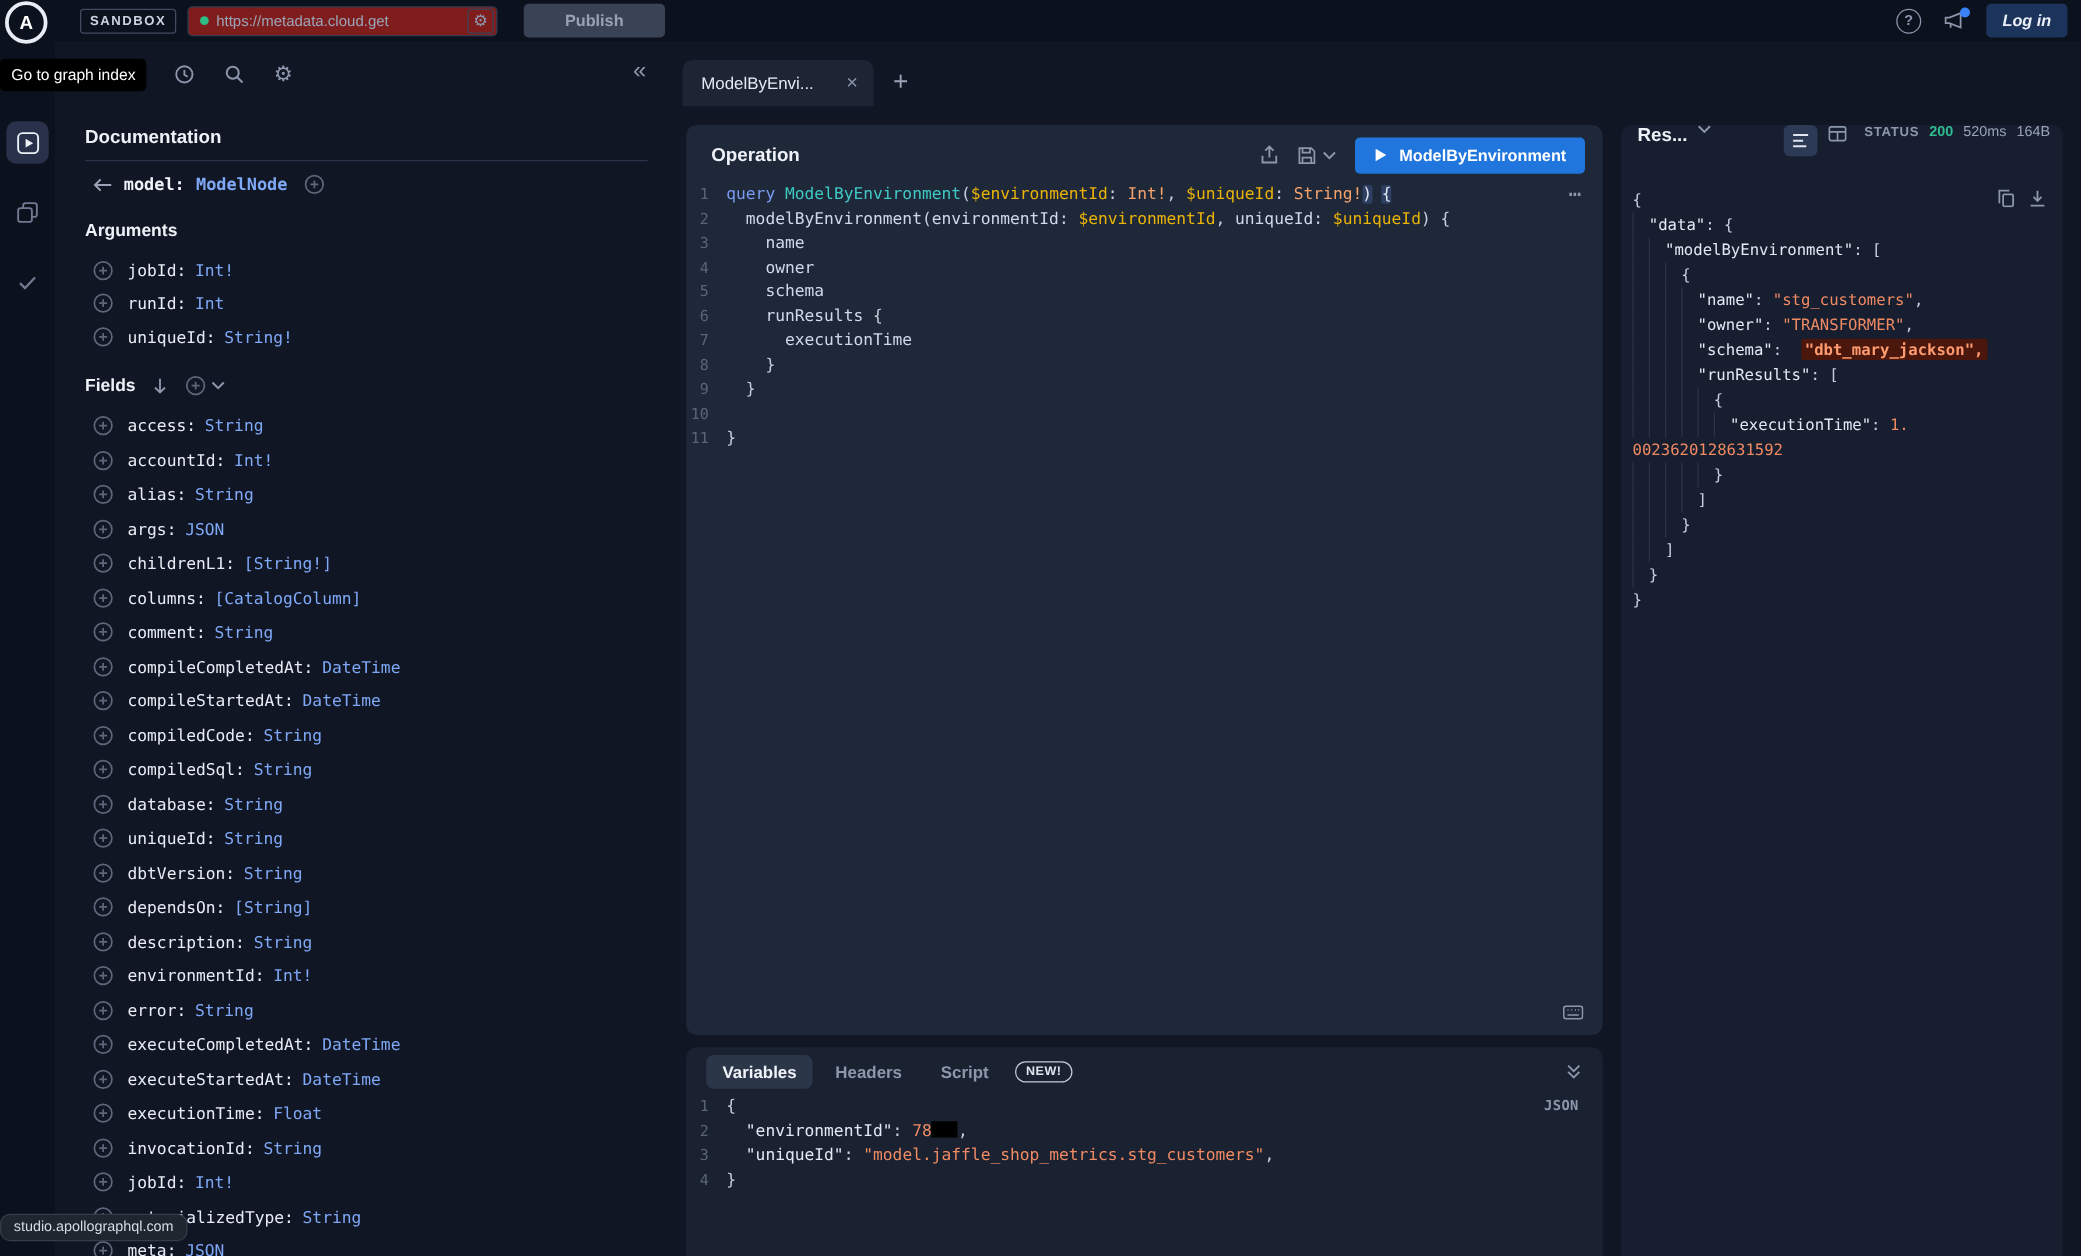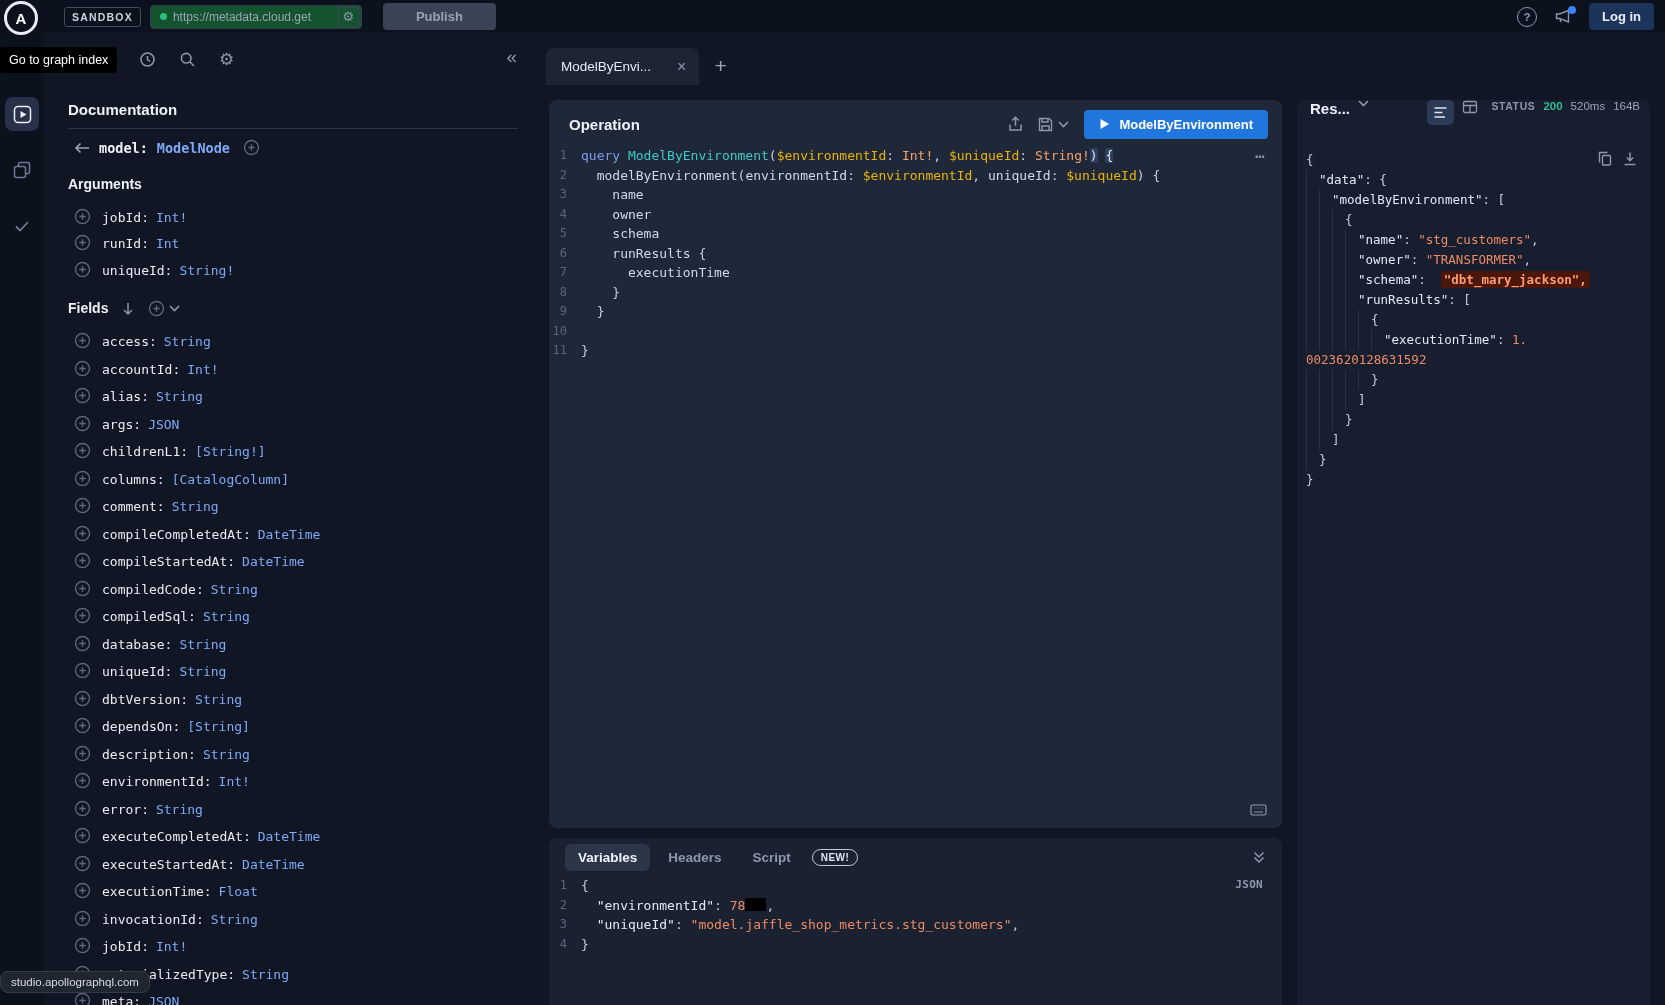--- a/index.html
+++ b/index.html
@@ -10,30 +10,30 @@
   *{margin:0;padding:0;box-sizing:border-box;}
   body{width:1665px;height:1005px;overflow:hidden;background:var(--bg-page);
        font-family:"Liberation Sans",sans-serif;color:var(--txt);position:relative;font-size:13px;}
   button{font-family:inherit;cursor:pointer;}
   svg{display:block;}
 
   
   .topbar{height:33px;background:var(--bg-top);display:flex;align-items:center;padding-left:64px;position:relative;z-index:20;}
   .logo{position:absolute;left:4px;top:1px;width:34px;height:34px;border-radius:50%;border:3px solid #e8ecf4;background:#0c111e;display:flex;align-items:center;justify-content:center;font-size:15px;font-weight:bold;color:#fff;z-index:30;}
   .sandbox-badge{border:1px solid #424c60;border-radius:3px;color:#cbd3e0;font-size:10.5px;font-weight:bold;letter-spacing:1.2px;padding:3px 7px;}
-  .url-bar{margin-left:9px;width:212px;height:24px;background:#14532d;border:1px solid #333c51;border-radius:4px;display:flex;align-items:center;gap:6px;padding:0 2px 0 9px;}
+  .url-bar{margin-left:9px;width:248px;height:24px;background:#7f1d1d;border:1px solid #333c51;border-radius:4px;display:flex;align-items:center;gap:6px;padding:0 2px 0 9px;}
   .conn-dot{width:7px;height:7px;border-radius:50%;background:#2ebd85;flex:none;}
   .url-text{flex:1;font-size:12px;color:#9aa5ba;white-space:nowrap;overflow:hidden;}
   .url-gear{flex:none;width:21px;height:20px;border:1px solid #3a4459;border-radius:3px;background:none;color:#8d97ac;font-size:13px;line-height:1;display:flex;align-items:center;justify-content:center;padding:0;}
   .publish-btn{margin-left:21px;background:#3a4356;border:none;border-radius:4px;color:#98a2b5;font-size:13px;font-weight:bold;padding:6px 33px;}
   .top-right{margin-left:auto;display:flex;align-items:center;gap:17px;padding-right:11px;}
   .help-btn{width:20px;height:20px;border-radius:50%;border:1.5px solid #8d97ac;background:none;color:#8d97ac;font-size:11.5px;font-weight:bold;display:flex;align-items:center;justify-content:center;padding:0;}
   .bell-btn{position:relative;background:none;border:none;color:#8d97ac;padding:0;}
   .bell-dot{position:absolute;top:-3px;right:-4px;width:8px;height:8px;border-radius:50%;background:#3b82f6;}
-  .login-btn{background:#1c335c;border:none;border-radius:4px;color:#e9eef7;font-size:13px;font-weight:bold;padding:6px 13px;}
+  .login-btn{background:#1c335c;border:none;border-radius:4px;color:#e9eef7;font-size:13px;font-weight:bold;padding:6px 13px;font-style:italic;}
 
   
   .shell{display:flex;height:972px;}
   .rail{width:44px;background:var(--bg-top);flex:none;display:flex;flex-direction:column;align-items:center;padding-top:8px;gap:22px;}
   .rail-btn{width:34px;height:34px;border:none;background:none;border-radius:8px;color:#6f7a91;display:flex;align-items:center;justify-content:center;padding:0;}
   .rail-btn.active{background:#283149;color:#ecf0f7;}
   .main{flex:1;display:flex;flex-direction:column;min-width:0;}
 
   
   .subbar{height:52px;display:flex;flex:none;}

